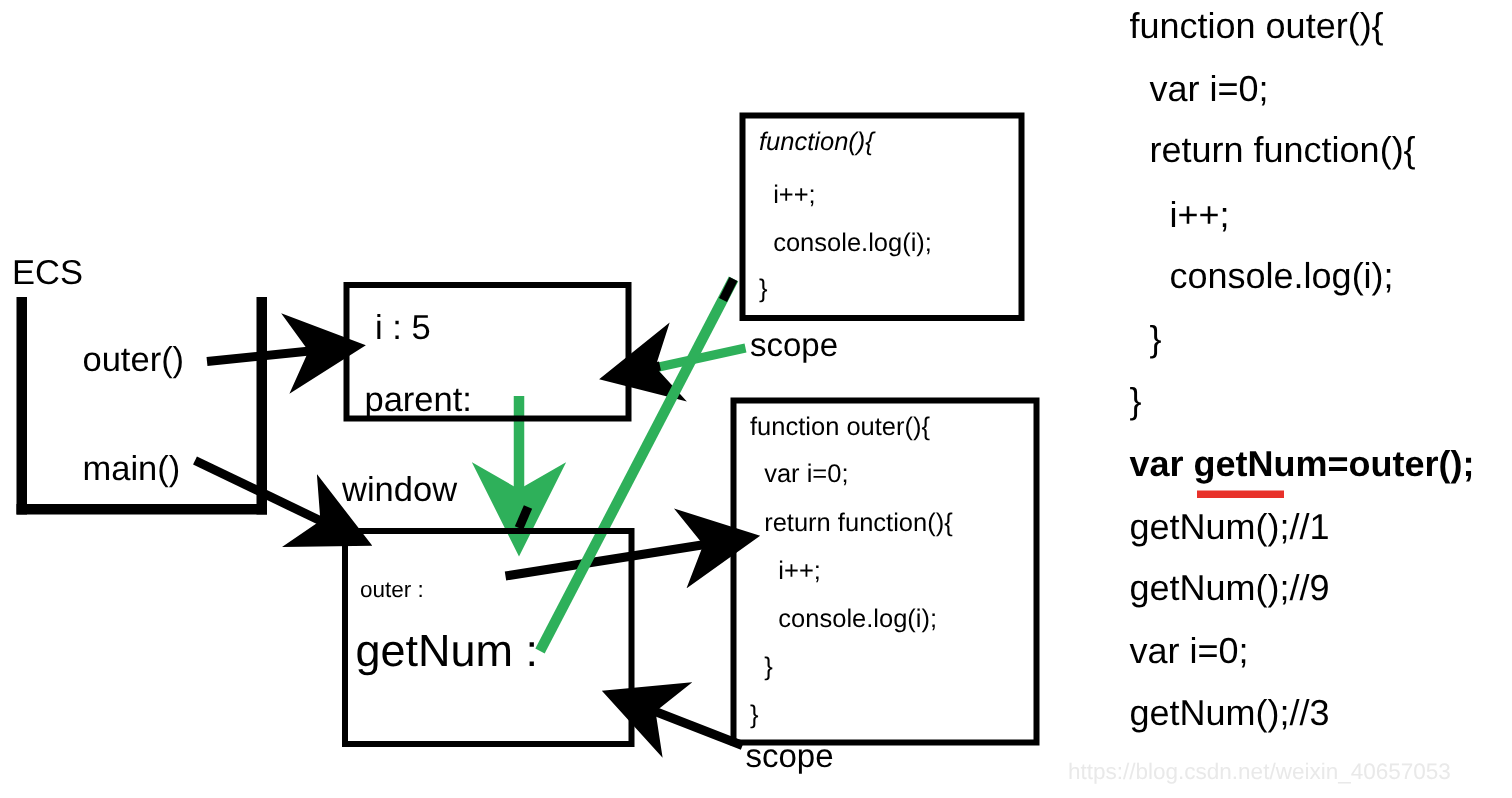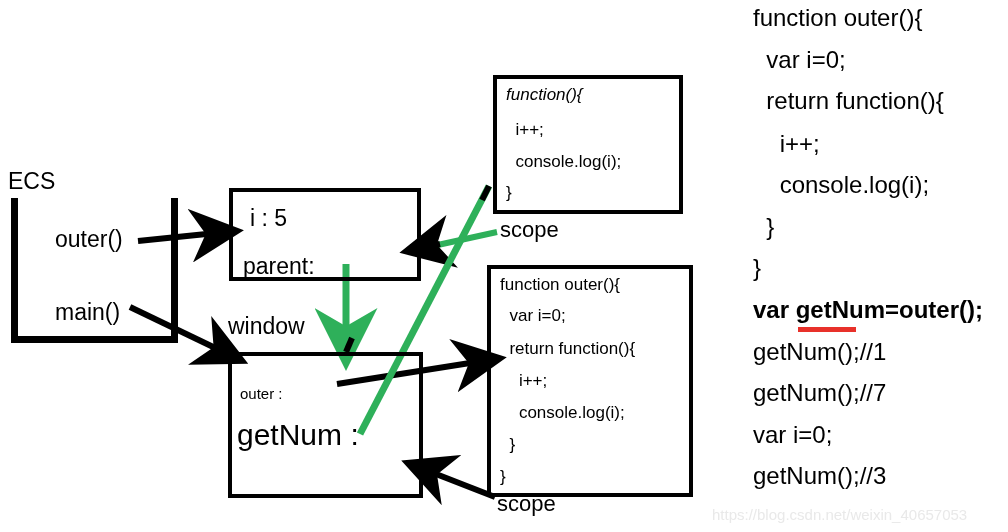--- a/index.html
+++ b/index.html
@@ -154,21 +154,21 @@
   <div class="src">
     <div class="src-line" style="left:8px;top:6px;">function outer(){</div>
     <div class="src-line" style="left:8px;top:48px;">  var i=0;</div>
     <div class="src-line" style="left:8px;top:89px;">  return function(){</div>
     <div class="src-line" style="left:8px;top:132px;">    i++;</div>
     <div class="src-line" style="left:8px;top:173px;">    console.log(i);</div>
     <div class="src-line" style="left:8px;top:215px;">  }</div>
     <div class="src-line" style="left:8px;top:256px;">}</div>
     <div class="src-line" style="left:8px;top:298px;font-weight:bold;">var getNum=outer();</div>
     <div class="src-line" style="left:8px;top:340px;">getNum();//1</div>
-    <div class="src-line" style="left:8px;top:381px;">getNum();//7</div>
+    <div class="src-line" style="left:8px;top:381px;">getNum();//9</div>
     <div class="src-line" style="left:8px;top:423px;">var i=0;</div>
     <div class="src-line" style="left:8px;top:464px;">getNum();//3</div>
     <div class="redbar" style="left:53px;top:327px;width:58px;"></div>
   </div>
 
   <div class="watermark">https://blog.csdn.net/weixin_40657053</div>
 
 </div>
 
 </body></html>

